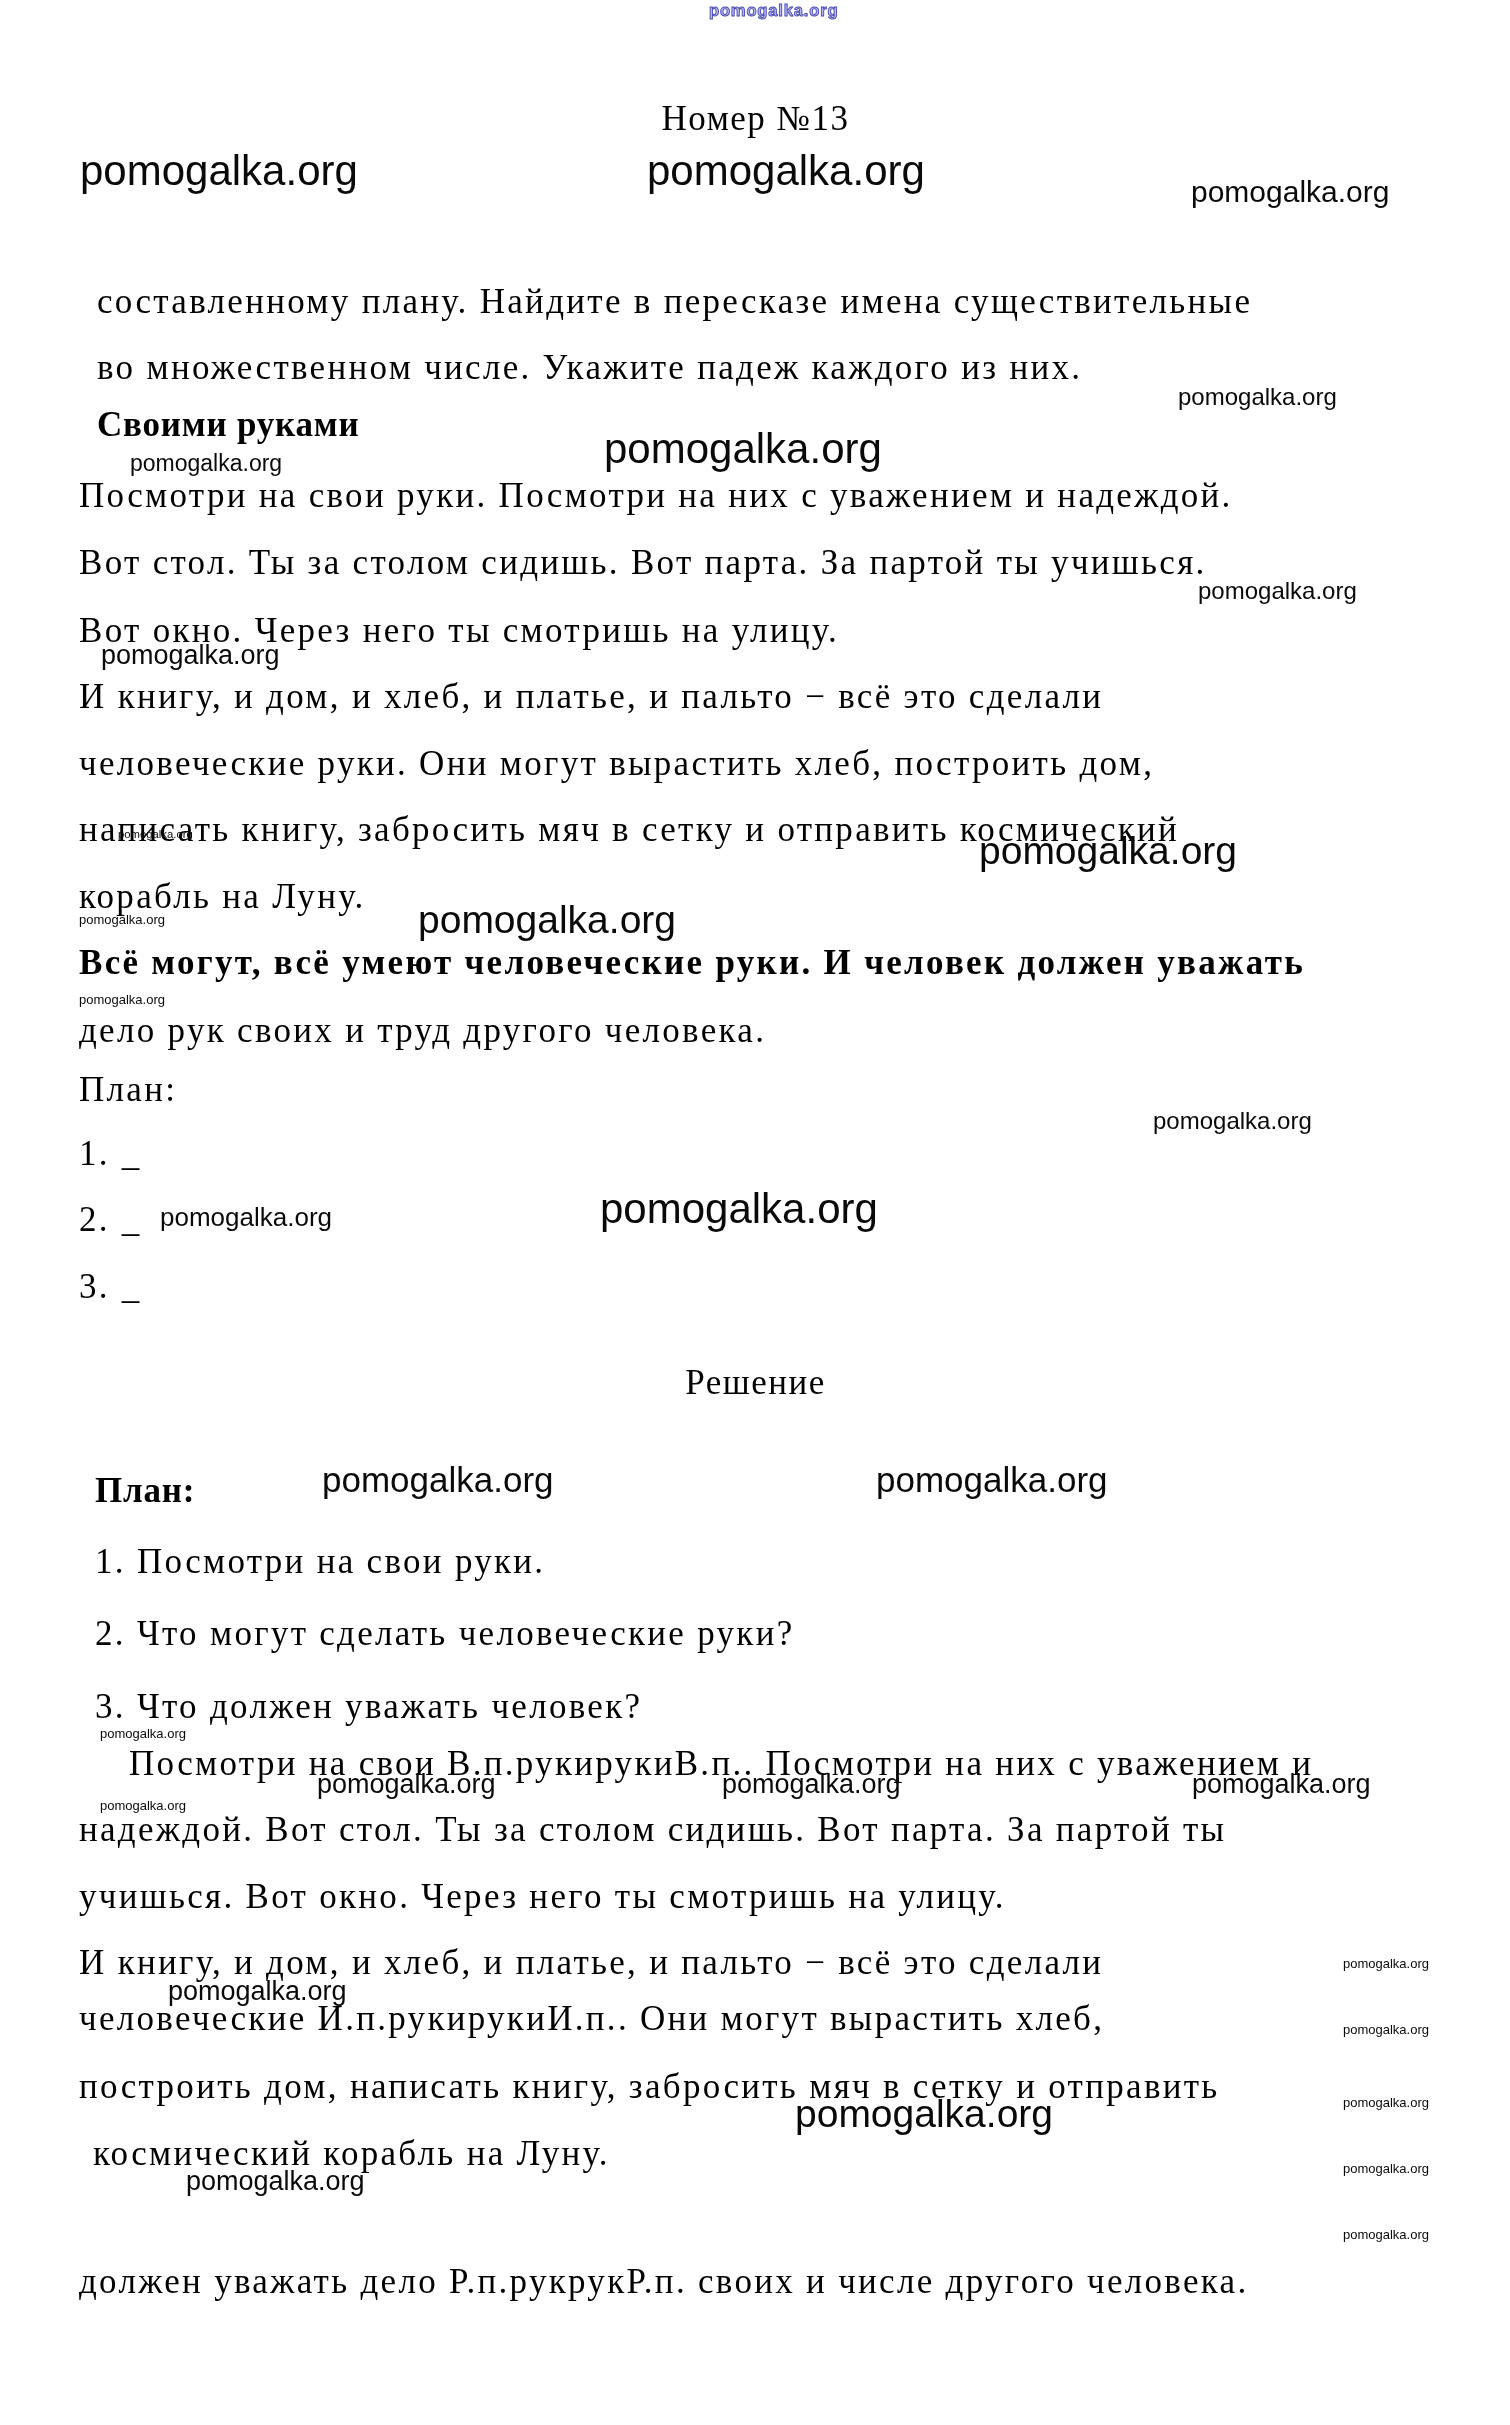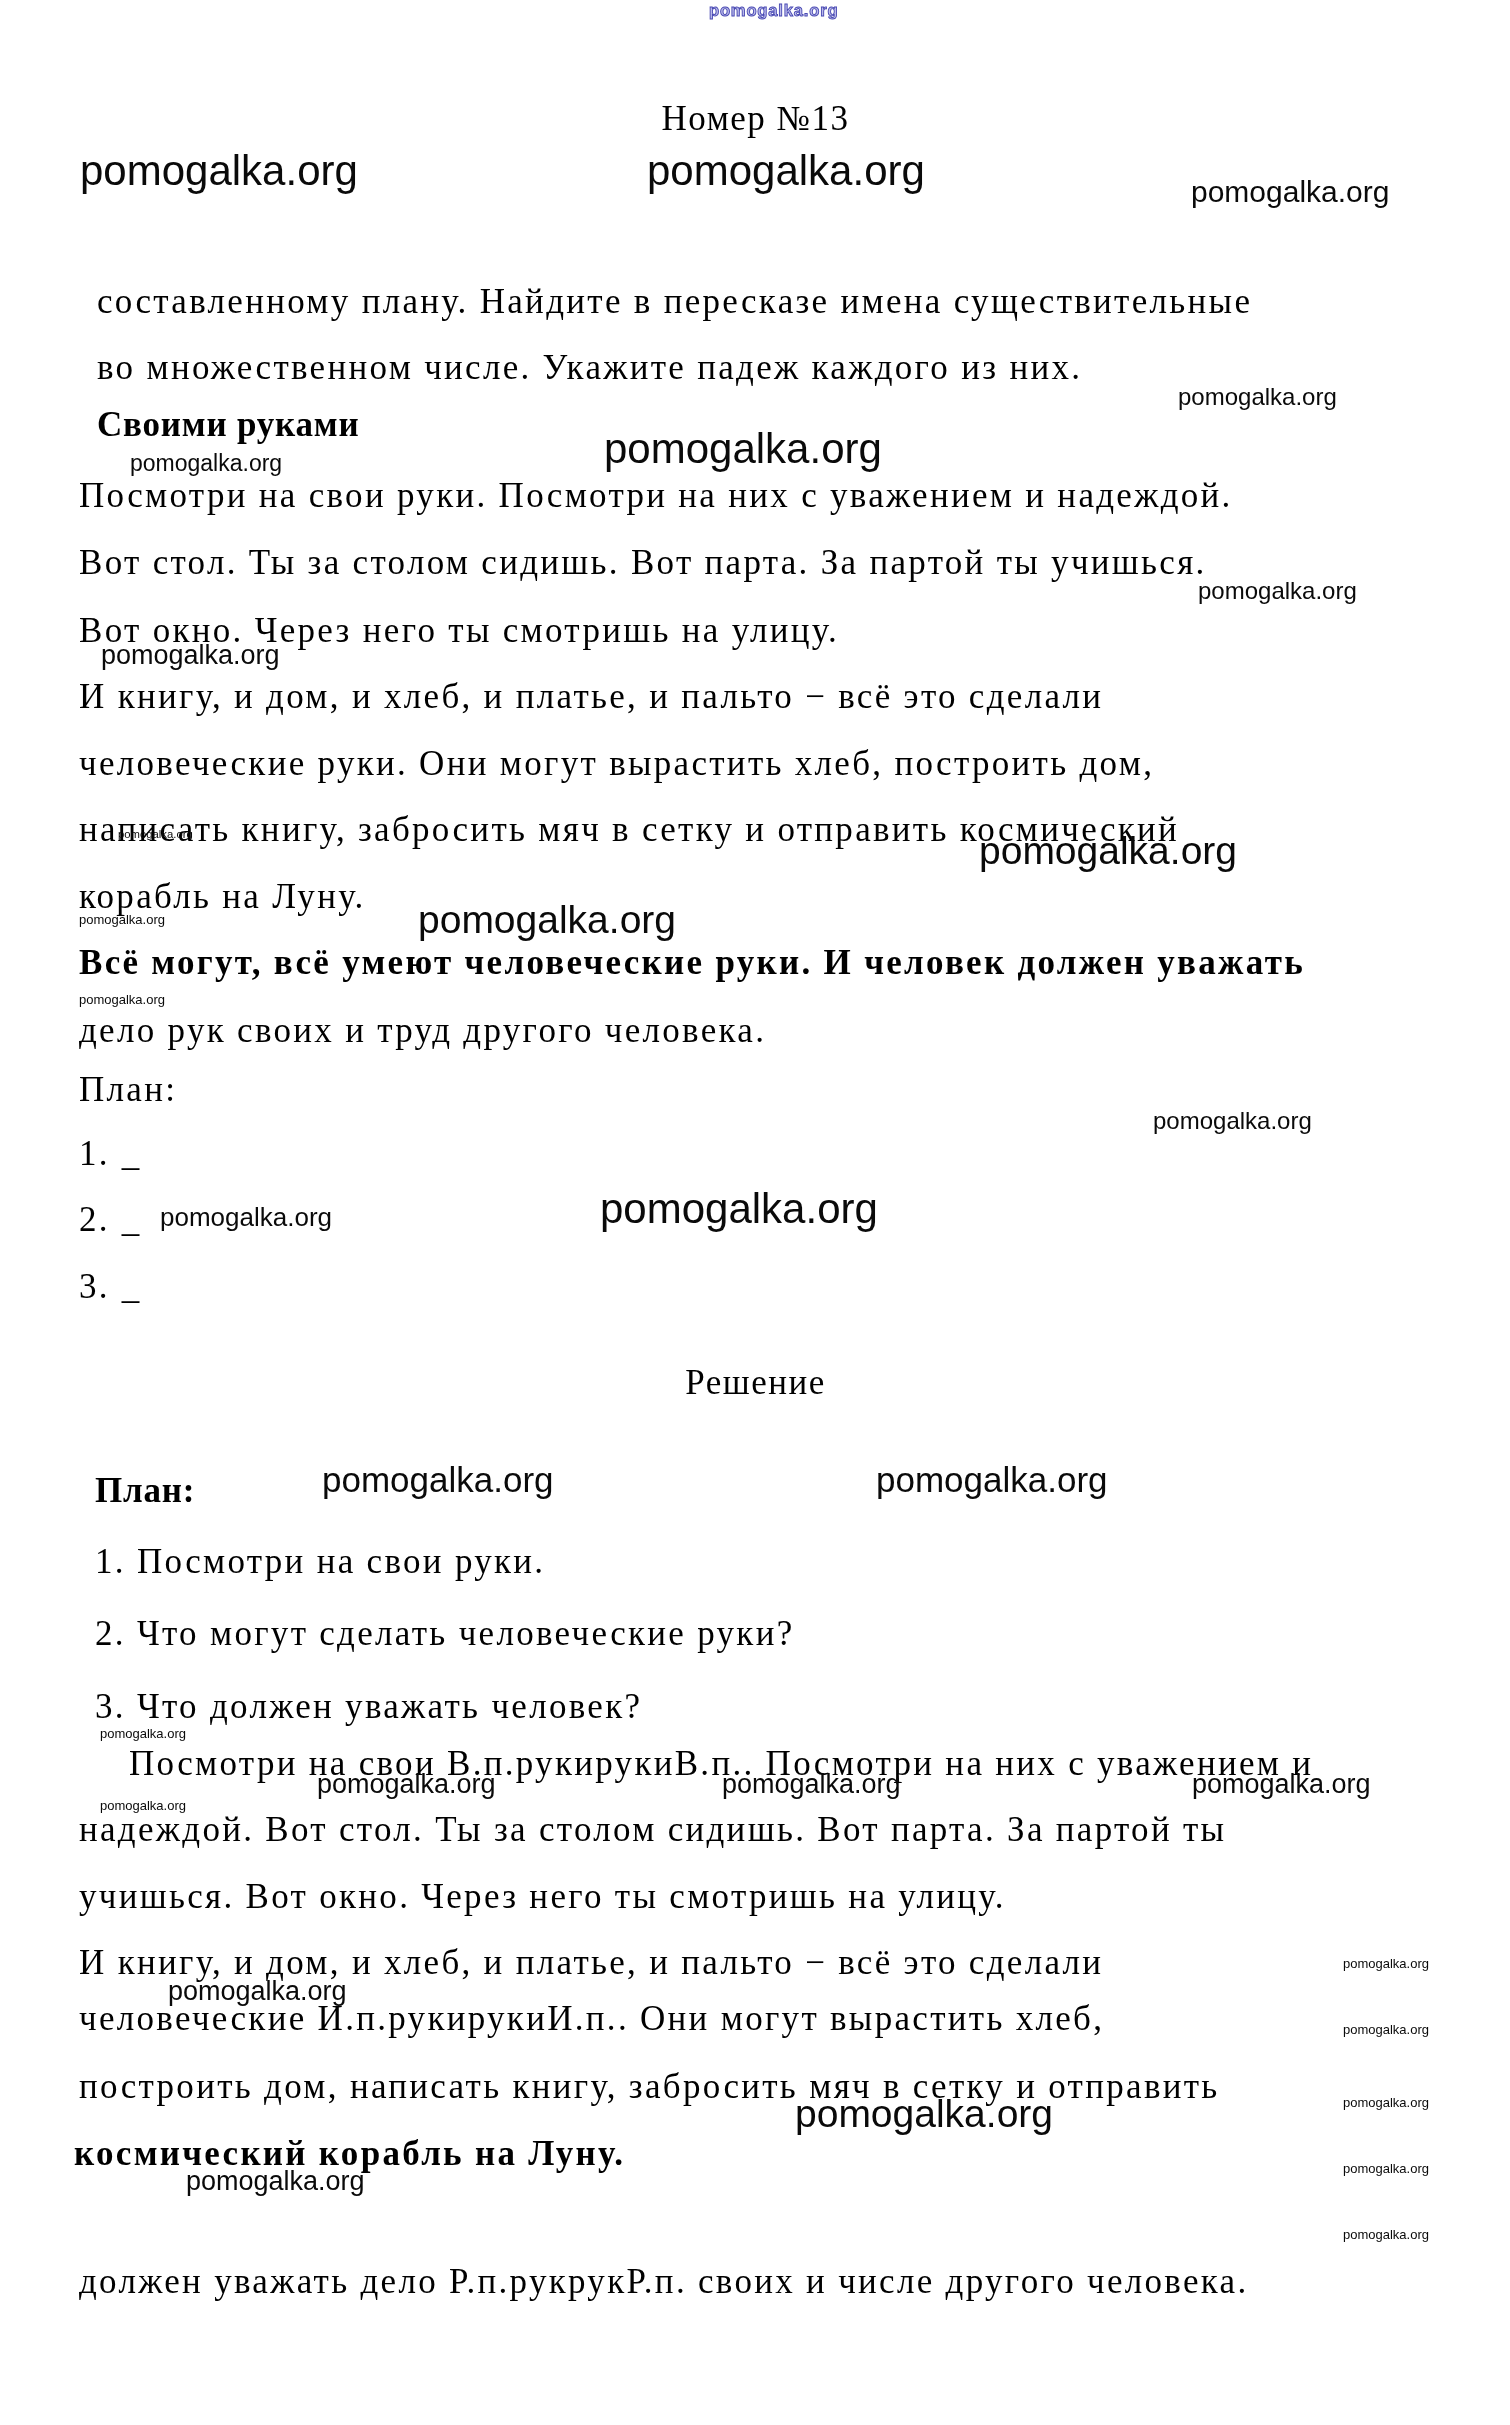--- a/index.html
+++ b/index.html
@@ -108,20 +108,20 @@
   <div class="ts" style="left:79px; top:1811px;">надеждой. Вот стол. Ты за столом сидишь. Вот парта. За партой ты</div>
   <div class="ts" style="left:79px; top:1878px;">учишься. Вот окно. Через него ты смотришь на улицу.</div>
   <div class="ts" style="left:79px; top:1944px;">И книгу, и дом, и хлеб, и платье, и пальто − всё это сделали</div>
   <div class="wm" style="left:1343px; top:1957px; font-size:13px;">pomogalka.org</div>
   <div class="wm" style="left:168px; top:1978px; font-size:27px;">pomogalka.org</div>
   <div class="ts" style="left:79px; top:2000px;">человеческие И.п.рукирукиИ.п.. Они могут вырастить хлеб,</div>
   <div class="wm" style="left:1343px; top:2023px; font-size:13px;">pomogalka.org</div>
   <div class="ts" style="left:79px; top:2068px;">построить дом, написать книгу, забросить мяч в сетку и отправить</div>
   <div class="wm" style="left:1343px; top:2096px; font-size:13px;">pomogalka.org</div>
   <div class="wm" style="left:795px; top:2094px; font-size:39px;">pomogalka.org</div>
-  <div class="ts" style="left:74px; top:2135px;font-weight:bold;">космический корабль на Луну.</div>
+  <div class="ts" style="left:93px; top:2135px;">космический корабль на Луну.</div>
   <div class="wm" style="left:1343px; top:2162px; font-size:13px;">pomogalka.org</div>
   <div class="wm" style="left:186px; top:2168px; font-size:27px;">pomogalka.org</div>
   <div class="wm" style="left:1343px; top:2228px; font-size:13px;">pomogalka.org</div>
   <div class="ts" style="left:79px; top:2263px;">должен уважать дело Р.п.рукрукР.п. своих и числе другого человека.</div>
 
 </div>
 
 
 </body></html>

